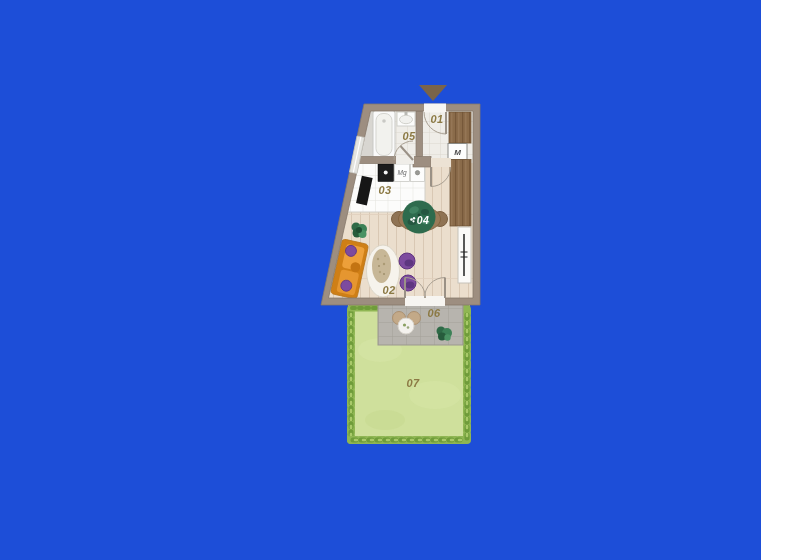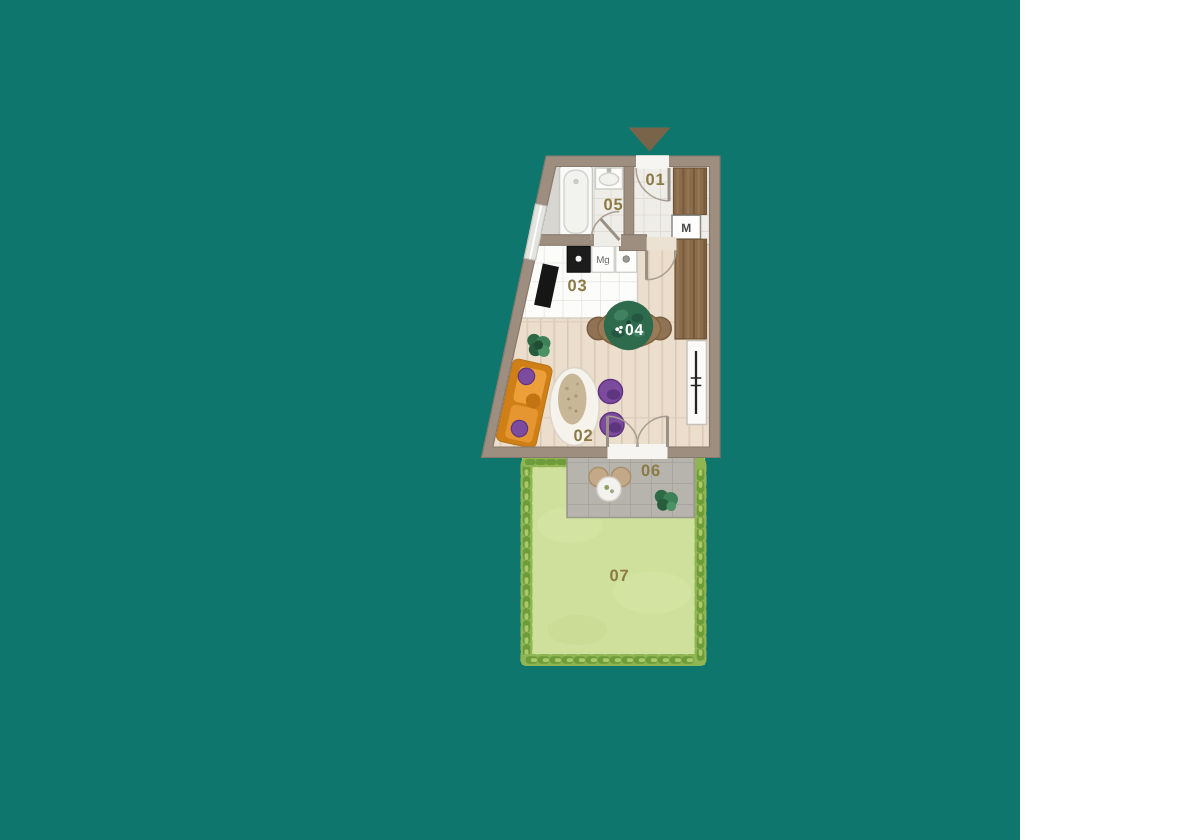--- a/index.html
+++ b/index.html
@@ -1,16 +1,16 @@
 <!DOCTYPE html>
 <html><head>
 <meta charset="utf-8">
 <style>
   html,body{margin:0;padding:0;background:#ffffff;}
-  .stage{position:relative;width:680px;height:560px;background:#0f766e;overflow:hidden;}
+  .stage{position:relative;width:761px;height:560px;background:#1d4ed8;overflow:hidden;font-style:italic;}
   svg{position:absolute;left:0;top:0;}
   text{font-family:"Liberation Sans", sans-serif;}
   .room-label{font-size:11px;font-weight:700;fill:#8c7a45;letter-spacing:0.5px;}
   .room-label-light{font-size:10.5px;font-weight:700;fill:#ffffff;letter-spacing:0.5px;}
   .badge-m{font-size:8px;font-weight:700;fill:#4a4a4a;}
   .badge-mg{font-size:6.5px;font-weight:400;fill:#6a6a6a;}
 </style>
 </head>
 <body>
 

